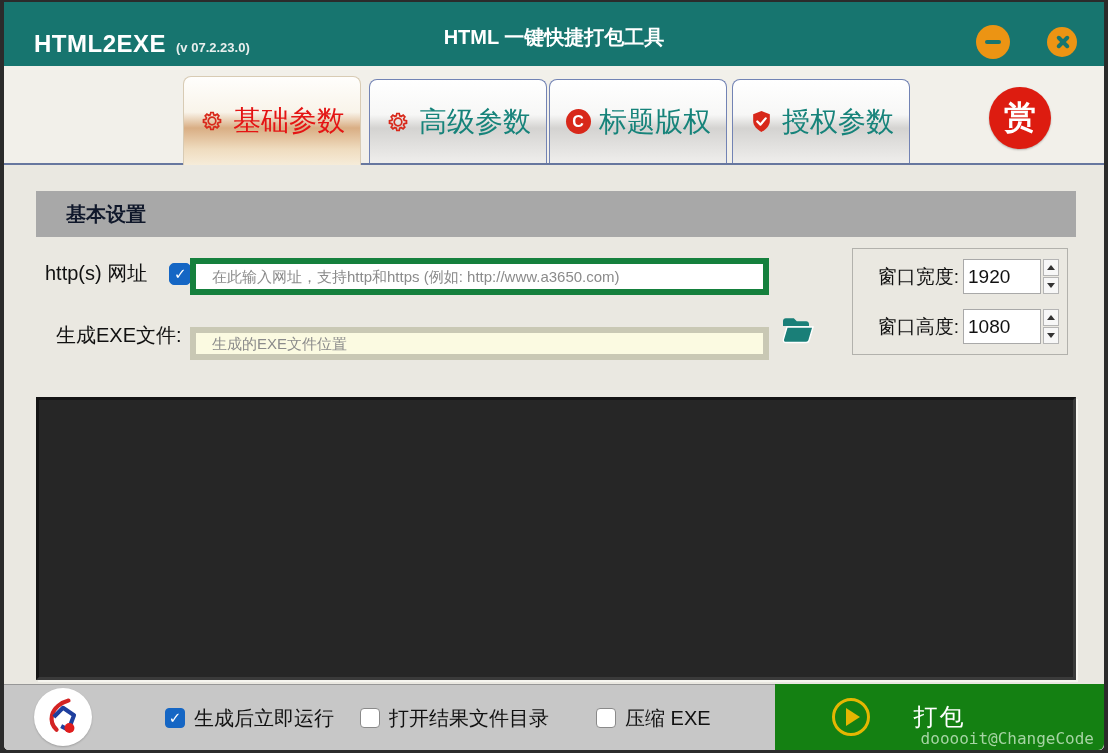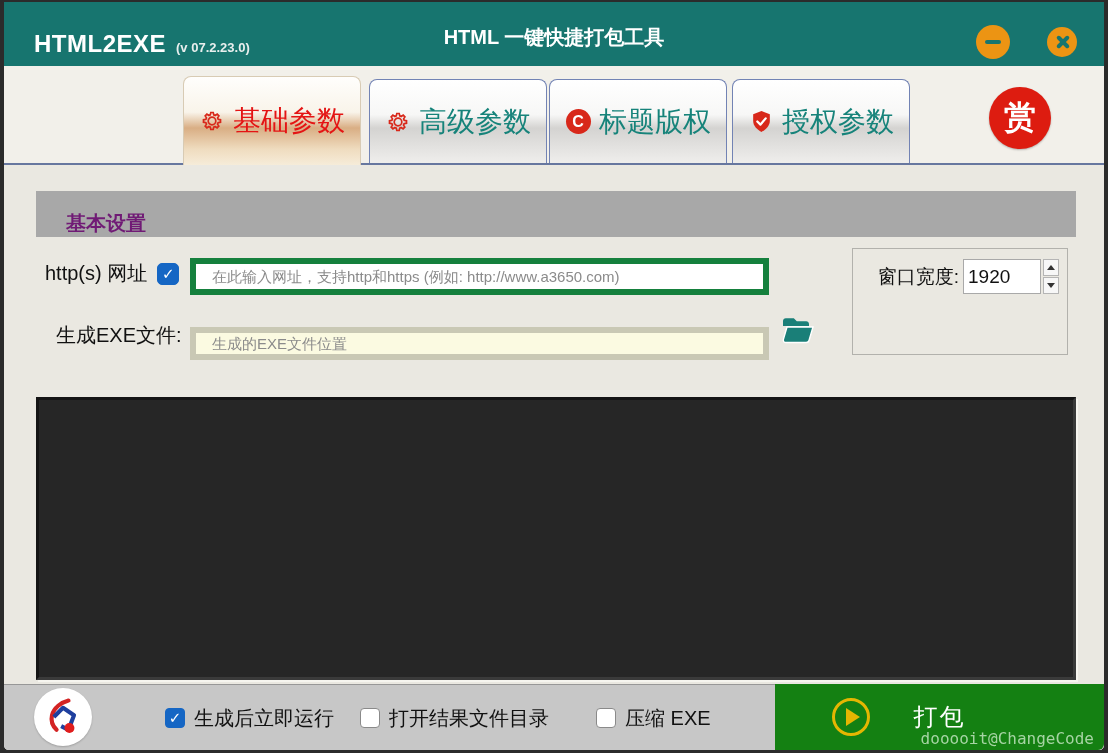--- a/index.html
+++ b/index.html
@@ -39,22 +39,22 @@
   .tab-ico{width:26px;height:26px;flex:0 0 auto;display:flex;align-items:center;justify-content:center;}
   .copyright-badge{width:25px;height:25px;border-radius:50%;background:#d8281a;color:#fff;
     font-size:16px;font-weight:bold;display:flex;align-items:center;justify-content:center;}
   .reward{position:absolute;left:985px;top:21px;width:62px;height:62px;border-radius:50%;
     background:#dd1c10;color:#fff;font-size:32px;font-weight:bold;border:none;cursor:pointer;
     display:flex;align-items:center;justify-content:center;box-shadow:0 1px 2px rgba(0,0,0,.25);}
 
   
   .main{position:relative;height:519px;background:#eae8e1;}
   .section-header{position:absolute;left:32px;right:28px;top:26px;height:46px;background:#a8a8a8;
-    color:#701a75;font-size:20px;font-weight:bold;display:flex;align-items:flex-end;padding-left:30px;}
-  .url-row{position:absolute;left:41px;top:95px;display:flex;align-items:center;}
+    color:#0f172a;font-size:20px;font-weight:bold;display:flex;align-items:center;padding-left:30px;}
+  .url-row{position:absolute;left:41px;top:95px;display:flex;align-items:center;gap:12px;}
   .form-label{font-size:20px;color:#111;white-space:nowrap;}
   .cb{width:22px;height:22px;border-radius:5px;border:1px solid #8a8a8a;background:#fff;
     display:flex;align-items:center;justify-content:center;cursor:pointer;flex:0 0 auto;}
   .cb.checked{background:#1566c4;border-color:#1566c4;color:#fff;font-size:15px;font-weight:bold;}
   .url-cb{margin-left:10px;}
   .txt-input{border:6px solid #15803d;background:#fff;font-size:15px;color:#333;
     padding:0 16px;outline:none;font-family:"Liberation Sans",sans-serif;}
   .txt-input::placeholder{color:#8b8b8b;opacity:1;}
   .url-input{position:absolute;left:186px;top:93px;width:579px;height:37px;}
   .exe-label{position:absolute;left:52px;top:157px;}
@@ -180,20 +180,32 @@
         <input class="num-input" type="text" value="1920" style="">
         <span class="spinner">
           <button class="spin-btn">
               <span class="arr-up"></span>
             </button>
           <button class="spin-btn">
               <span class="arr-down"></span>
             </button>
         </span>
       </div>
+      <div class="win-row">
+        <span class="win-label">窗口高度:</span>
+        <input class="num-input" type="text" value="1080" style="">
+        <span class="spinner">
+          <button class="spin-btn">
+              <span class="arr-up"></span>
+            </button>
+          <button class="spin-btn">
+              <span class="arr-down"></span>
+            </button>
+        </span>
+      </div>
     </div>
 
     <div class="dark-panel"></div>
   </div>
 
   <div class="footer">
     <div class="logo">
       <svg width="44" height="44" viewBox="0 0 48 48">
         <path d="M30 6c-8 2-16 8-18 16-1.5 6 1 12 5 16" fill="none" stroke="#d32424" stroke-width="4.5" stroke-linecap="round"></path>
         <path d="M14 24l10-10 12 8-6 16-8-4" fill="none" stroke="#1e3f9e" stroke-width="4.5" stroke-linejoin="round"></path>

